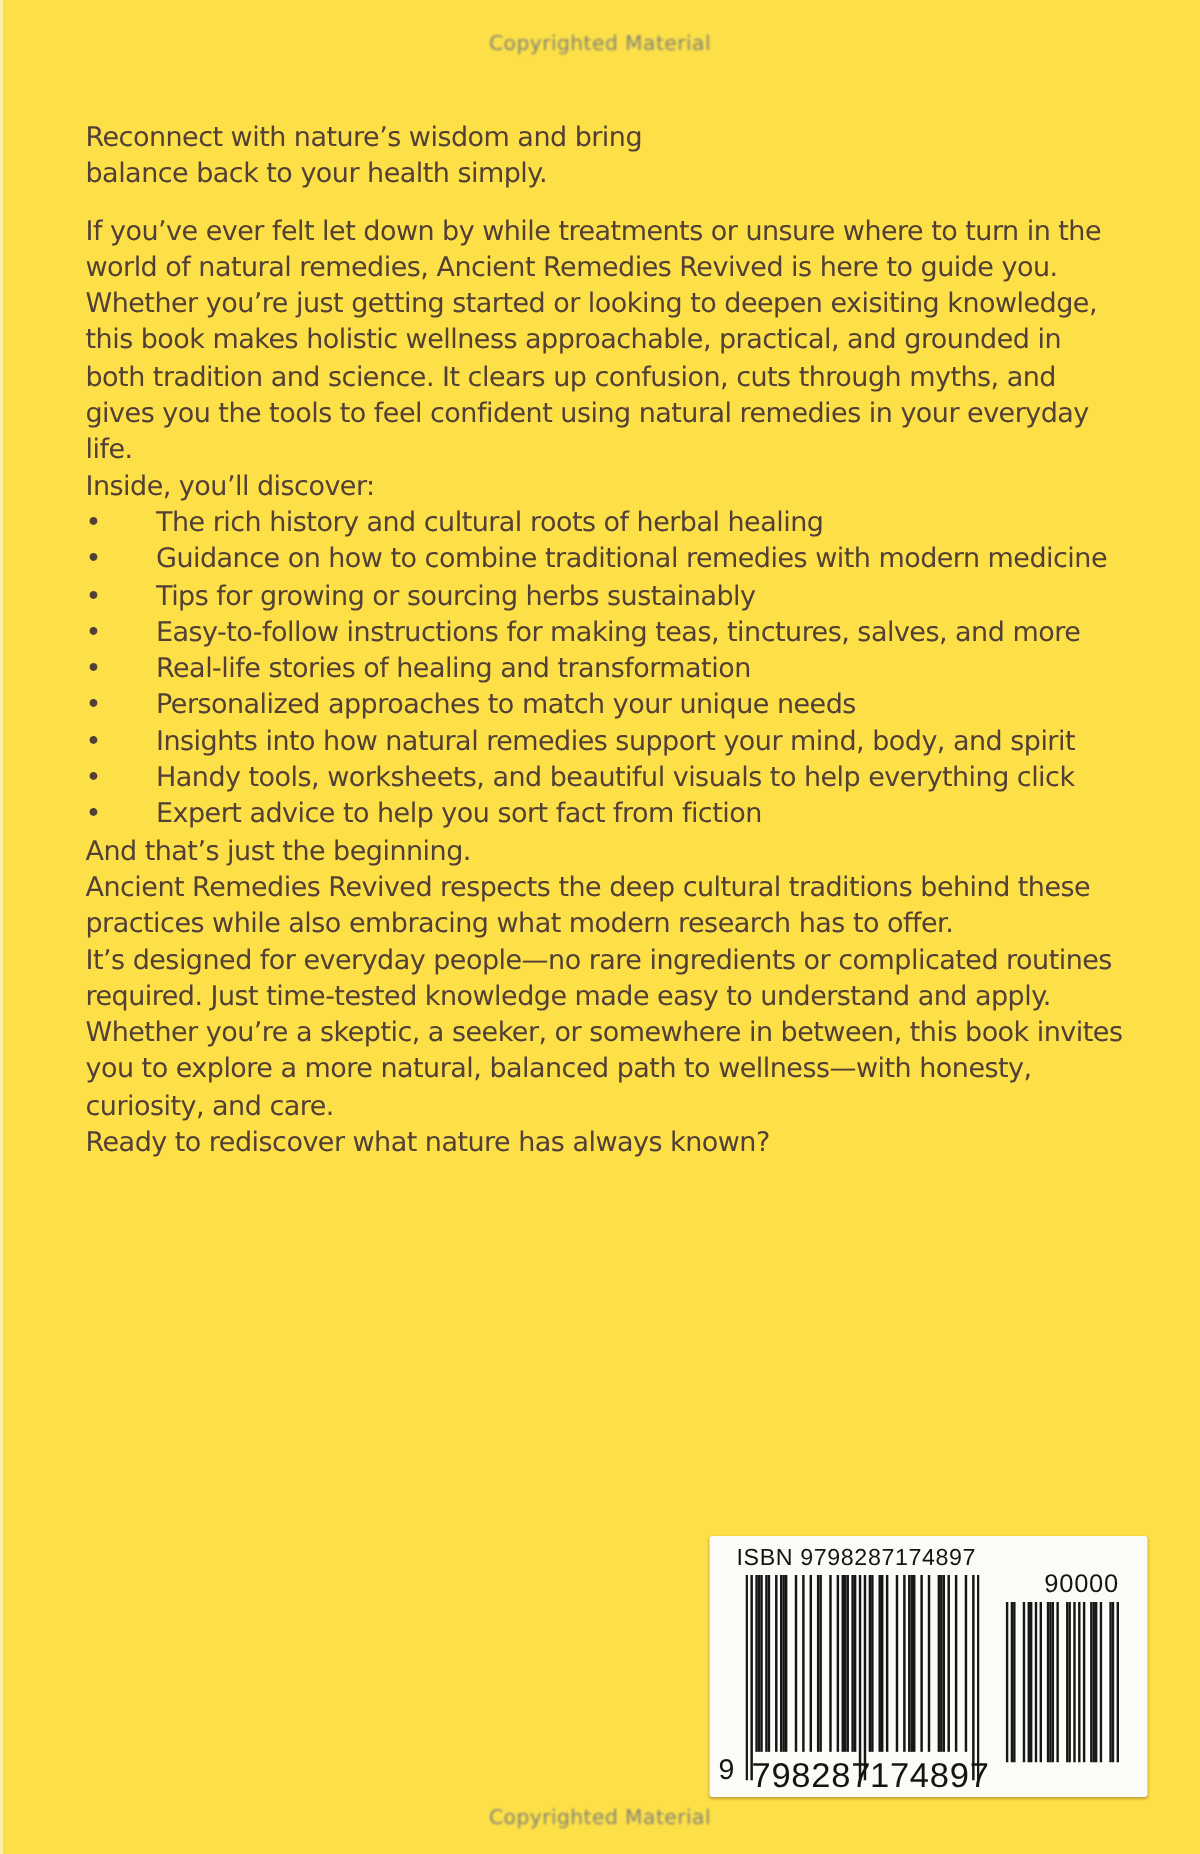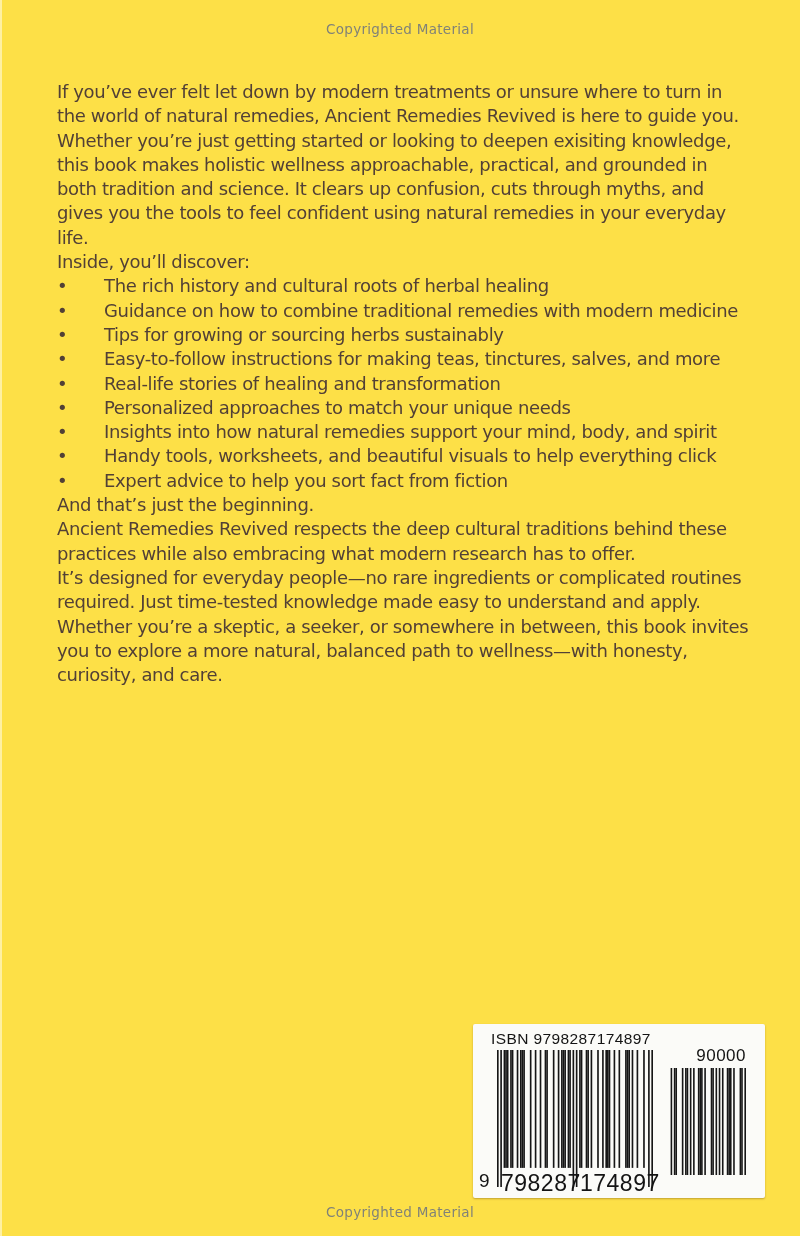--- a/index.html
+++ b/index.html
@@ -57,23 +57,27 @@
 <body>
 
 <div class="page">
 
   <div class="edge"></div>
 
   <div class="wm top">Copyrighted Material</div>
 
   <div class="blurb">
 
+    <p class="hook">
+      <span>Reconnect with nature’s wisdom and bring</span>
+      <span>balance back to your health simply.</span>
+    </p>
 
     <div>
-        <p>If you’ve ever felt let down by modern treatments or unsure where to turn in the world of natural remedies, Ancient Remedies Revived is here to guide you.</p>
+        <p>If you’ve ever felt let down by while treatments or unsure where to turn in the world of natural remedies, Ancient Remedies Revived is here to guide you.</p>
         <p>Whether you’re just getting started or looking to deepen exisiting knowledge, this book makes holistic wellness approachable, practical, and grounded in both tradition and science. It clears up confusion, cuts through myths, and gives you the tools to feel confident using natural remedies in your everyday life.</p>
         <p>Inside, you’ll discover:</p>
       </div>
 
     <div>
         <p class="bullet"><span class="dot">•</span><span>The rich history and cultural roots of herbal healing</span></p>
         <p class="bullet"><span class="dot">•</span><span>Guidance on how to combine traditional remedies with modern medicine</span></p>
         <p class="bullet"><span class="dot">•</span><span>Tips for growing or sourcing herbs sustainably</span></p>
         <p class="bullet"><span class="dot">•</span><span>Easy-to-follow instructions for making teas, tinctures, salves, and more</span></p>
         <p class="bullet"><span class="dot">•</span><span>Real-life stories of healing and transformation</span></p>
@@ -81,20 +85,21 @@
         <p class="bullet"><span class="dot">•</span><span>Insights into how natural remedies support your mind, body, and spirit</span></p>
         <p class="bullet"><span class="dot">•</span><span>Handy tools, worksheets, and beautiful visuals to help everything click</span></p>
         <p class="bullet"><span class="dot">•</span><span>Expert advice to help you sort fact from fiction</span></p>
       </div>
 
     <div>
         <p>And that’s just the beginning.</p>
         <p>Ancient Remedies Revived respects the deep cultural traditions behind these practices while also embracing what modern research has to offer.</p>
         <p>It’s designed for everyday people—no rare ingredients or complicated routines required. Just time-tested knowledge made easy to understand and apply.</p>
         <p>Whether you’re a skeptic, a seeker, or somewhere in between, this book invites you to explore a more natural, balanced path to wellness—with honesty, curiosity, and care.</p>
+        <p>Ready to rediscover what nature has always known?</p>
       </div>
 
   </div>
 
   <div class="barcode-box">
     <div class="isbn">ISBN 9798287174897</div>
     <div class="price">90000</div>
     <svg id="main-barcode" class="main" viewBox="0 0 95 86" preserveAspectRatio="none" xmlns="http://www.w3.org/2000/svg">
         <rect x="0" y="0" width="1" height="86"></rect>
         <rect x="2" y="0" width="1" height="86"></rect>

